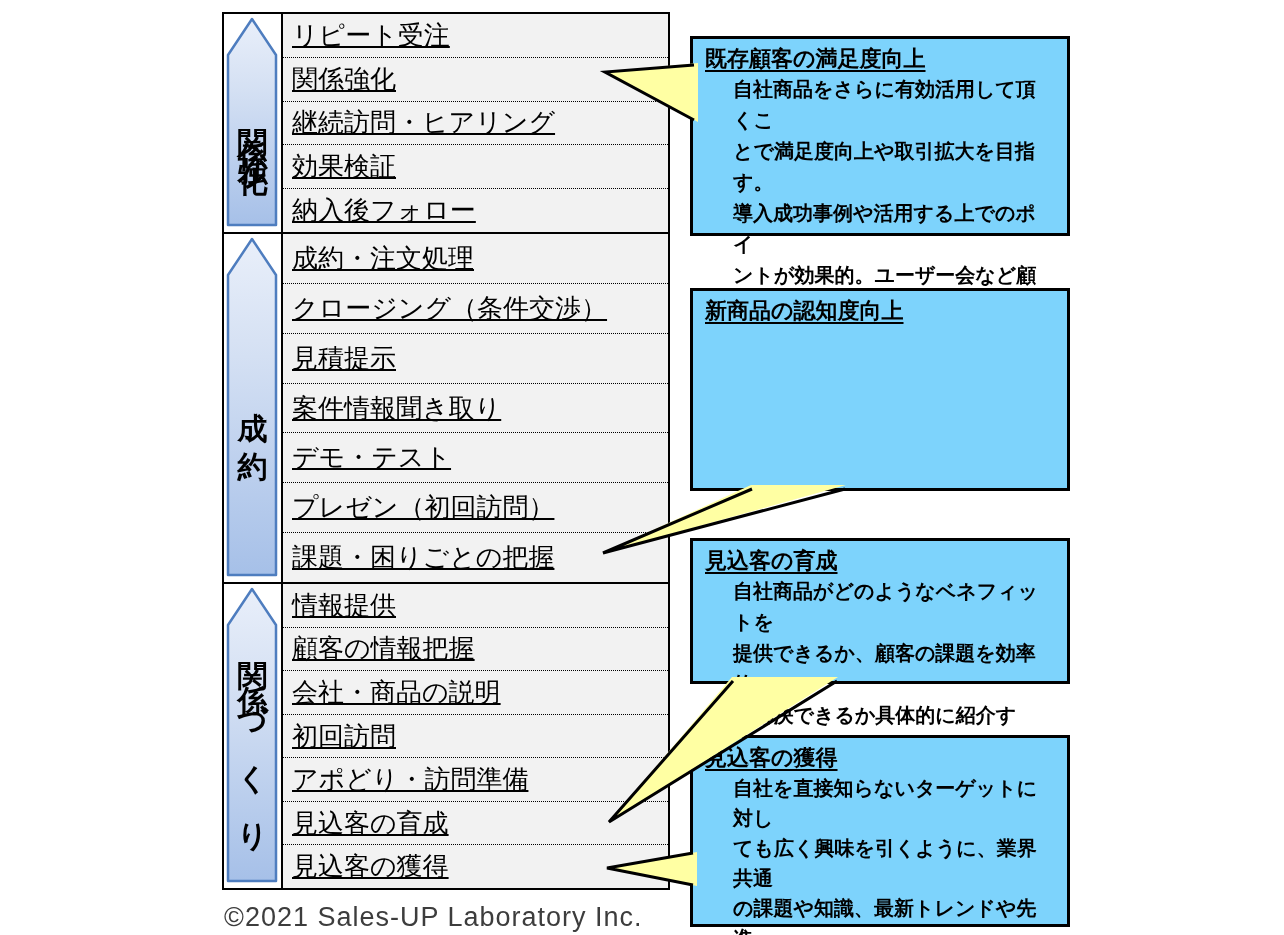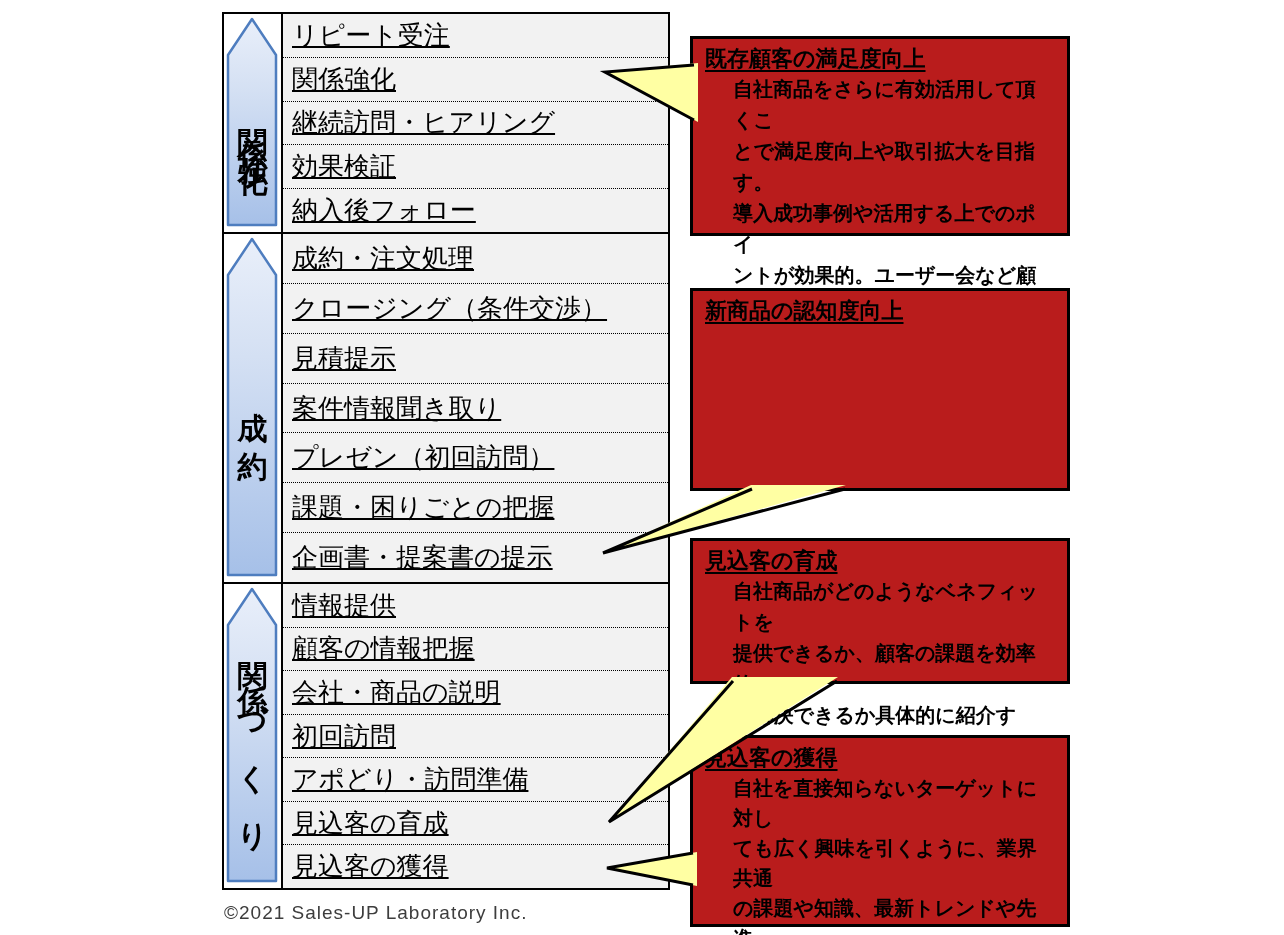--- a/index.html
+++ b/index.html
@@ -32,42 +32,42 @@
   .s1 .stage-label{letter-spacing:40px;margin-bottom:-40px;}
   .s2 .stage-label{letter-spacing:24px;margin-bottom:-24px;}
   .rows{flex:1;display:flex;flex-direction:column;text-decoration:underline;}
   .row{
     flex:1;display:flex;align-items:center;padding-left:9px;
     font-size:26px;background:#f2f2f2;box-sizing:border-box;
   }
   .row + .row{border-top:1px dotted #000;}
   
   .callout{
-    position:absolute;width:380px;background:#b91c1c;border:3px solid #000;
+    position:absolute;width:380px;background:#7dd3fc;border:3px solid #000;
     box-sizing:border-box;padding:4px 12px 0 12px;z-index:2;
   }
   .callout.c1{left:690px;top:36px;height:200px;}
   .callout.c2{left:690px;top:288px;height:203px;}
   .callout.c3{left:690px;top:538px;height:146px;}
   .callout.c4{left:690px;top:735px;height:192px;}
   .co-title{
     font-size:22px;font-weight:bold;line-height:31px;
     text-decoration:underline;text-decoration-thickness:2px;text-underline-offset:4px;
   }
   .co-body{
     font-size:20px;font-weight:bold;line-height:31px;white-space:pre-line;margin-left:28px;
   }
   .c4 .co-body{line-height:30px;}
   
   .tails{position:absolute;left:0;top:0;width:1284px;height:935px;z-index:5;pointer-events:none;}
   .tails polygon{fill:#ffffa3;}
   .tails path{fill:none;stroke:#000;stroke-width:3px;stroke-linejoin:miter;}
   
   .footer{
-    position:absolute;left:224px;top:902px;font-size:19px;color:#3d3d3d;letter-spacing:1px;
+    position:absolute;left:224px;top:902px;font-size:27px;color:#3d3d3d;letter-spacing:1px;
   }
 </style>
 </head>
 <body>
 
 <div id="canvas">
 
   <div class="ladder">
 
     <section class="sec s0">
@@ -105,23 +105,23 @@
           </defs>
           <path d="M26,2 L50,38 L50,338 L2,338 L2,38 Z" fill="url(#agrad2)" stroke="#4e7dbf" stroke-width="2.5" stroke-linejoin="round"></path>
         </svg>
         <div class="stage-label">成約</div>
       </div>
       <div class="rows">
         <div class="row">成約・注文処理</div>
         <div class="row">クロージング（条件交渉）</div>
         <div class="row">見積提示</div>
         <div class="row">案件情報聞き取り</div>
+        <div class="row">デモ・テスト</div>
         <div class="row">プレゼン（初回訪問）</div>
         <div class="row">課題・困りごとの把握</div>
-        <div class="row">企画書・提案書の提示</div>
       </div>
     </section>
 
     <section class="sec s2">
       <div class="arrow-cell">
         <svg width="52" height="296" viewBox="0 0 52 296">
           <defs>
             <linearGradient id="agrad3" x1="0" y1="0" x2="0" y2="1">
               <stop offset="0" stop-color="#e9effa"></stop>
                 <stop offset="0.35" stop-color="#d4e0f3"></stop>

